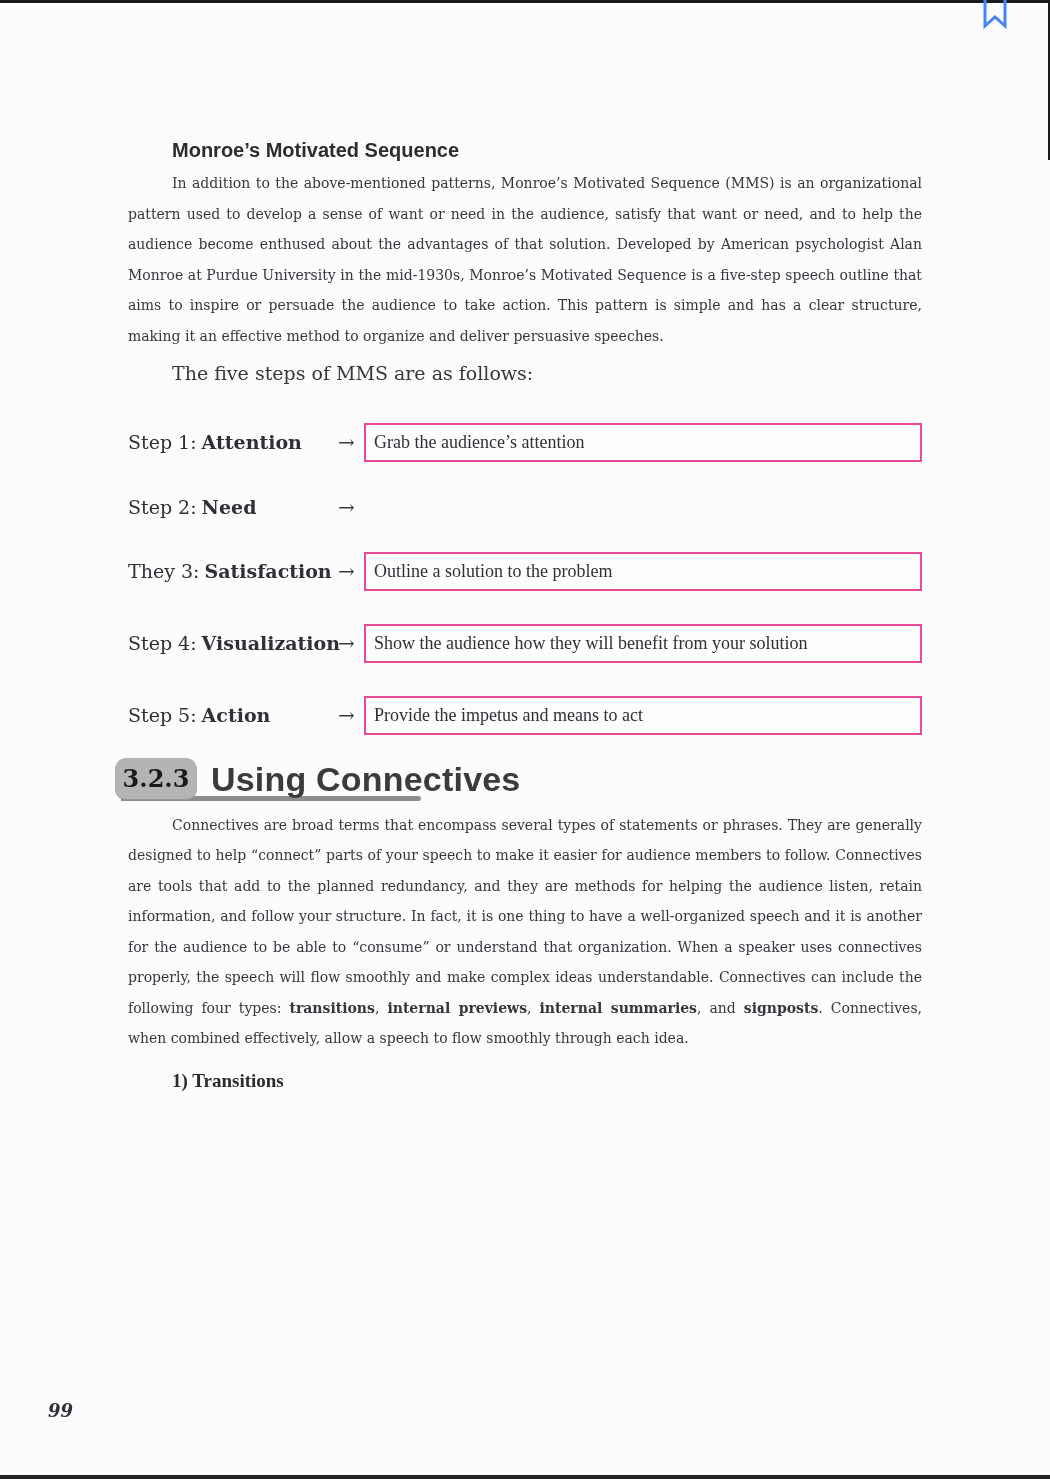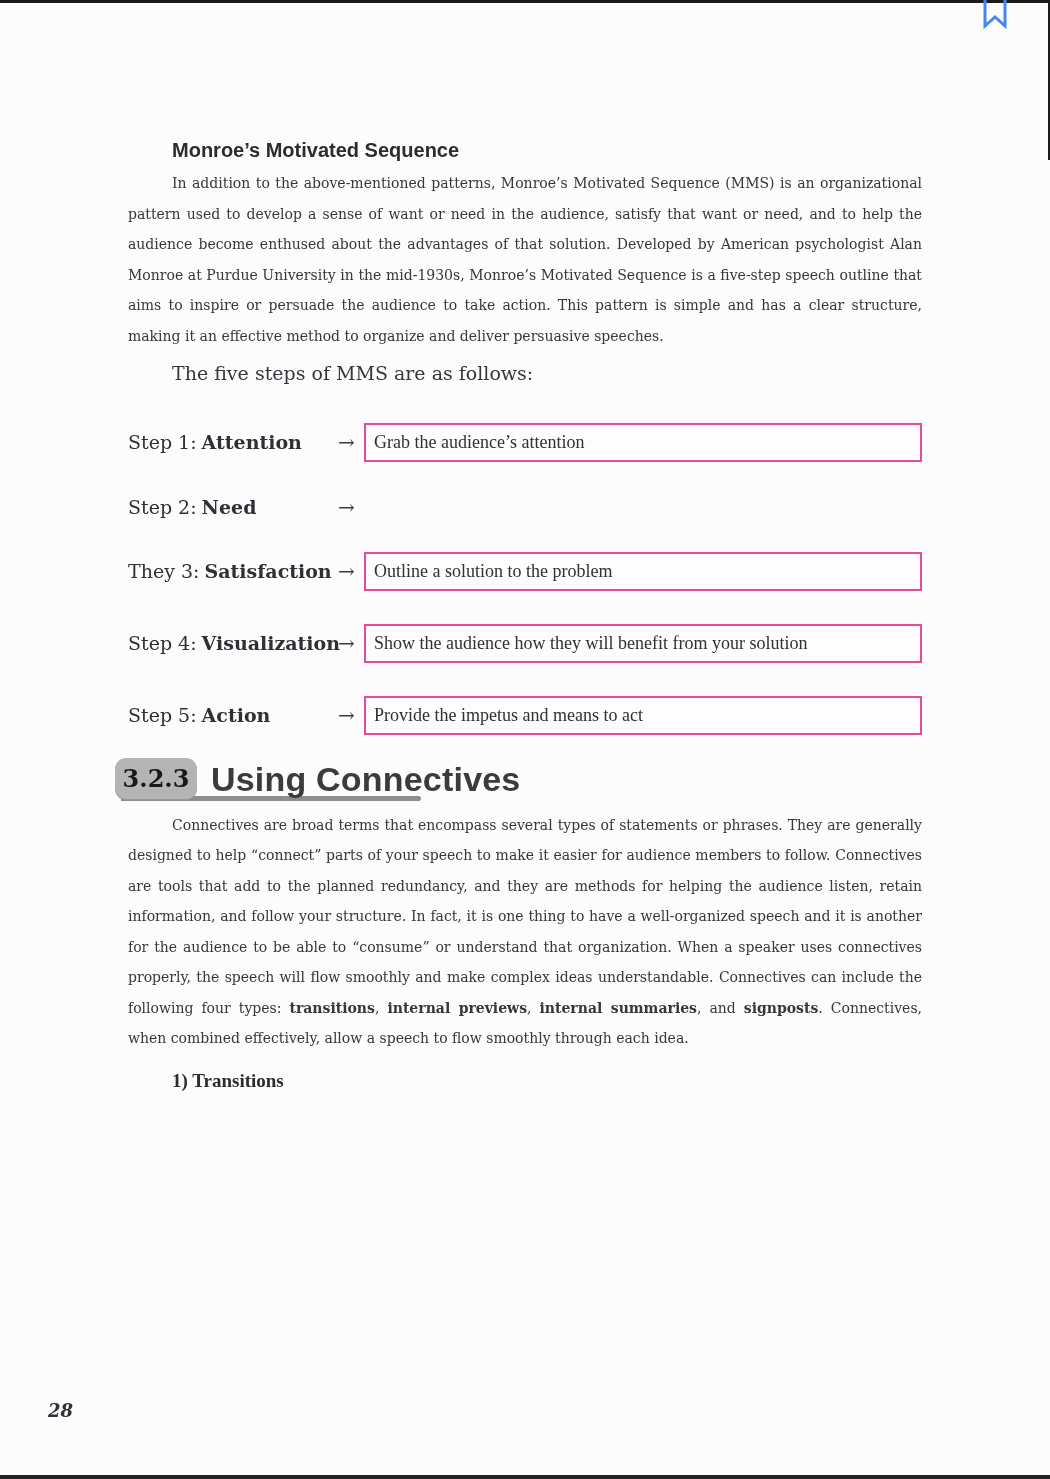--- a/index.html
+++ b/index.html
@@ -151,14 +151,14 @@
       <div class="section-title">Using Connectives</div>
     </div>
 
     <p class="para para-connectives"><span>Connectives are broad terms that encompass several types of statements or phrases. They are generally designed to help “connect” parts of your speech to make it easier for audience members to follow. Connectives are tools that add to the planned redundancy, and they are methods for helping the audience listen, retain information, and follow your structure. In fact, it is one thing to have a well-organized speech and it is another for the audience to be able to “consume” or understand that organization. When a speaker uses connectives properly, the speech will flow smoothly and make complex ideas understandable. Connectives can include the following four types: </span><span style="font-weight: 700;">transitions</span><span>, </span><span style="font-weight: 700;">internal previews</span><span>, </span><span style="font-weight: 700;">internal summaries</span><span>, and </span><span style="font-weight: 700;">signposts</span><span>. Connectives, when combined effectively, allow a speech to flow smoothly through each idea.</span></p>
 
     <div class="transitions-heading">1) Transitions</div>
 
 
   </div>
 
-  <div class="page-number">28</div>
+  <div class="page-number">99</div>
 </div>
 
 </body></html>

